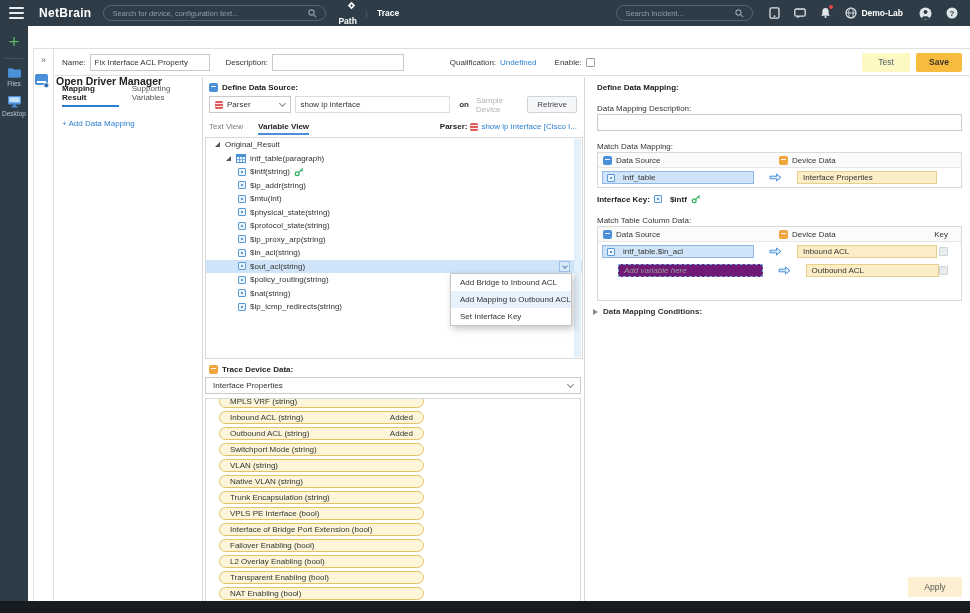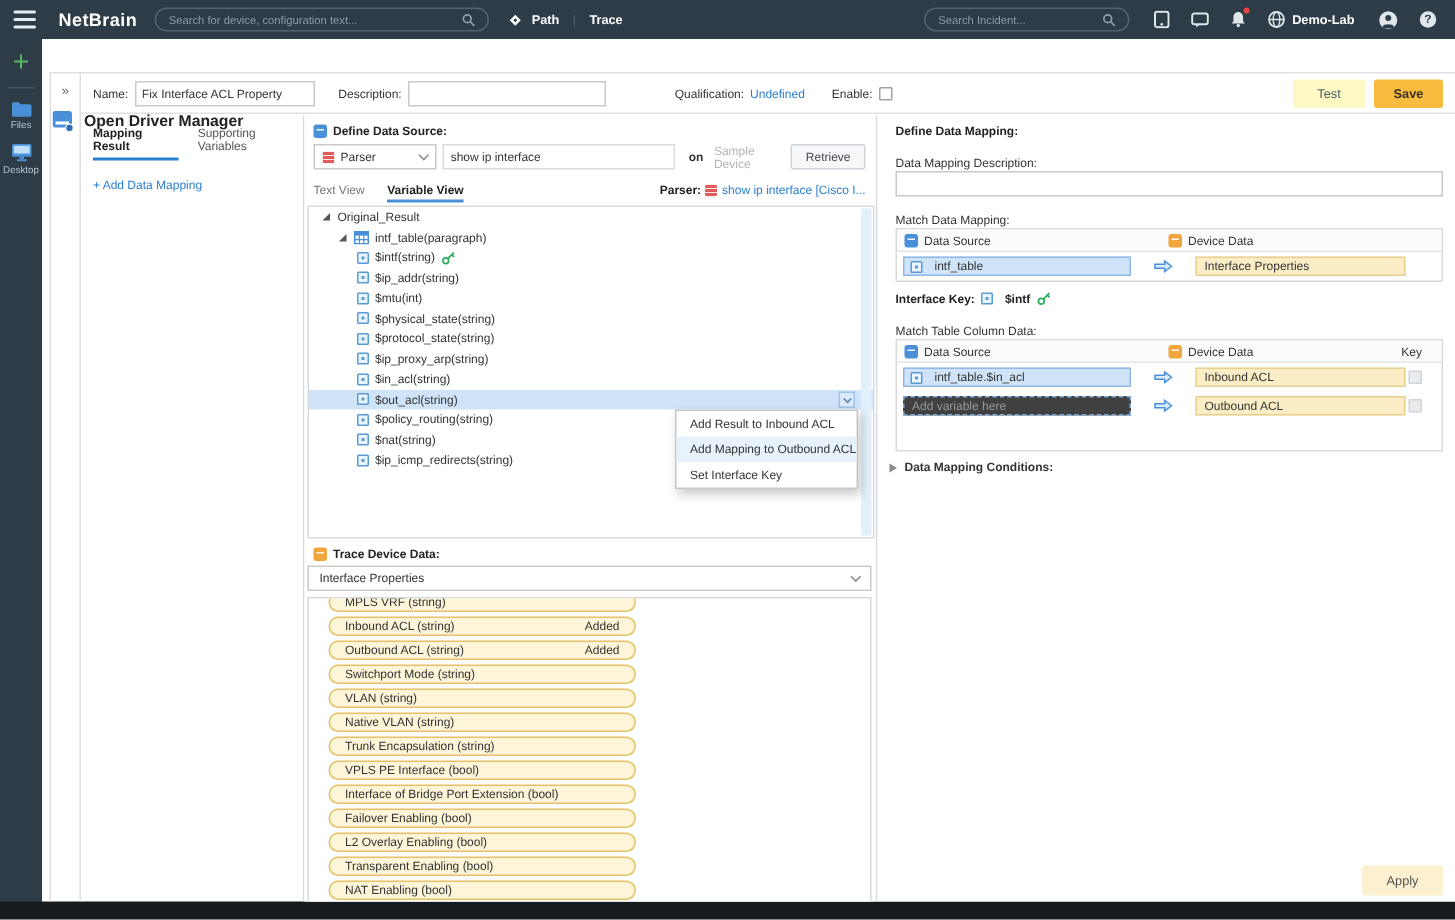--- a/index.html
+++ b/index.html
@@ -9,21 +9,21 @@
 
   
   .topbar { position:absolute; left:0; top:0; width:970px; height:26px; background:#2d3c46; display:flex; align-items:center; z-index:10; }
   .hamburger { width:15px; margin-left:9px; display:flex; flex-direction:column; gap:3px; cursor:pointer; }
   .hamburger i { display:block; height:2px; background:#e6ecef; border-radius:1px; }
   .logo { margin-left:15px; color:#fff; font-weight:bold; font-size:12px; letter-spacing:.3px; }
   .search-pill { height:16px; border:1px solid #54636d; border-radius:9px; display:flex; align-items:center; padding:0 8px; color:#8e9ca5; font-size:7.5px; }
   .pill-device { margin-left:12px; width:223px; }
   .pill-incident { width:137px; }
   .search-pill .ph { flex:1; }
-  .path-group { display:flex; align-items:flex-start; gap:5px; margin-left:12px; color:#fff; font-weight:bold; font-size:8.5px; }
+  .path-group { display:flex; align-items:flex-end; gap:5px; margin-left:12px; color:#fff; font-weight:bold; font-size:8.5px;flex-direction:column; }
   .tb-divider { color:#5a6a74; margin:0 9px; }
   .trace-label { color:#fff; font-weight:bold; font-size:8.5px; }
   .tb-spacer { flex:1; }
   .tb-icons { display:flex; align-items:center; gap:14px; margin:0 12px 0 16px; }
   .bell-wrap { position:relative; }
   .bell-dot { position:absolute; right:-2px; top:-2px; width:4px; height:4px; background:#e84545; border-radius:50%; }
   .tenant { color:#fff; font-weight:bold; font-size:8.5px; margin-left:-8px; }
 
   
   .sidebar { position:absolute; left:0; top:26px; width:28px; height:575px; background:#2d3c46; z-index:9; }
@@ -121,21 +121,21 @@
   .dm-desc-label { left:12px; top:27px;text-align:center; }
   .dm-desc-input { left:12px; top:37px; width:365px; height:17px; }
   .match-label { left:12px; top:65px; }
   .map-table { left:12px; top:75px; width:365px; border:1px solid #d9d9d9; background:#fff; }
   .thead { height:15px; background:#fbfbfb; border-bottom:1px solid #e6e6e6; display:flex; align-items:center; }
   .th { display:flex; align-items:center; gap:4px; color:#333; }
   .th-source { padding-left:5px; width:181px; }
   .th-key { margin-left:auto; padding-right:13px; }
   .trow2 { display:flex; align-items:center; height:19px; }
   .cell-blue { width:152px; height:13px; margin-left:4px; background:#cfe4f8; border:1px solid #8fb8e8; display:flex; align-items:center; gap:4px; padding-left:4px; }
-  .cell-dashed { width:152px; height:13px; margin-left:4px; background:#404040; border:1px dashed #7aaede; display:flex; align-items:center; padding-left:5px; color:#999; }
+  .cell-dashed { width:152px; height:13px; margin-left:20px; background:#701a75; border:1px dashed #7aaede; display:flex; align-items:center; padding-left:5px; color:#999; font-style:italic; }
   .map-arrow { margin-left:15px; }
   .cell-yellow { width:140px; height:13px; margin-left:15px; background:#fbeec6; border:1px solid #e8cf8e; display:flex; align-items:center; padding-left:5px; }
   .kbox { width:9px; height:9px; background:#e9ecef; border:1px solid #cfd4d8; border-radius:1px; margin-left:auto; margin-right:13px; }
   .t2-filler { height:20px; }
   .ikey-row { left:12px; top:117px; display:flex; align-items:center; gap:4px; }
   .ikey-row b { color:#222; font-weight:bold; }
   .mtc-label { left:12px; top:139px; }
   .table2 { top:149px; }
   .cond-row { left:8px; top:230px; display:flex; align-items:center; gap:5px; font-weight:bold; color:#333; cursor:pointer; }
   .tri-right { width:0; height:0; border-top:3.5px solid transparent; border-bottom:3.5px solid transparent; border-left:5px solid #8a8a8a; }
@@ -384,21 +384,21 @@
       <div class="trow lvl2">
           <span class="vicon">
             <i></i>
           </span>
           <span>$ip_icmp_redirects(string)</span>
         </div>
       <div class="tree-scroll"></div>
     </div>
 
     <div class="context-menu">
-      <div class="cm-item">Add Result to Inbound ACL</div>
+      <div class="cm-item">Add Bridge to Inbound ACL</div>
       <div class="cm-item hover">Add Mapping to Outbound ACL</div>
       <div class="cm-item">Set Interface Key</div>
     </div>
 
     <div class="sect-label sdd-label">
       <span class="ic-sq ic-yellow">
           <i></i>
         </span>
       <span>Trace Device Data:</span>
     </div>

